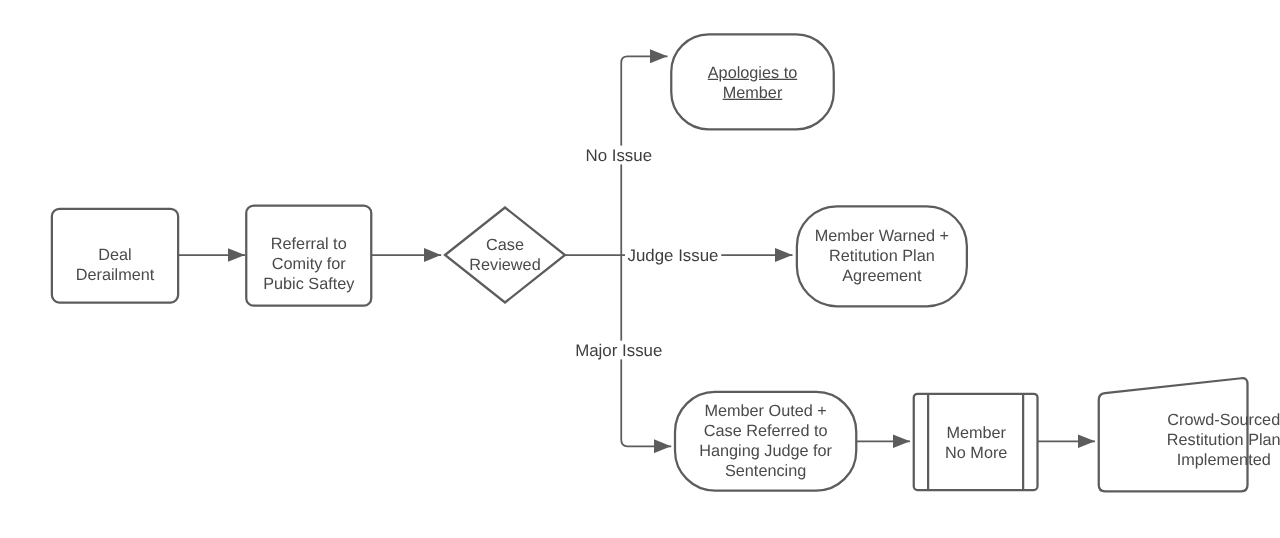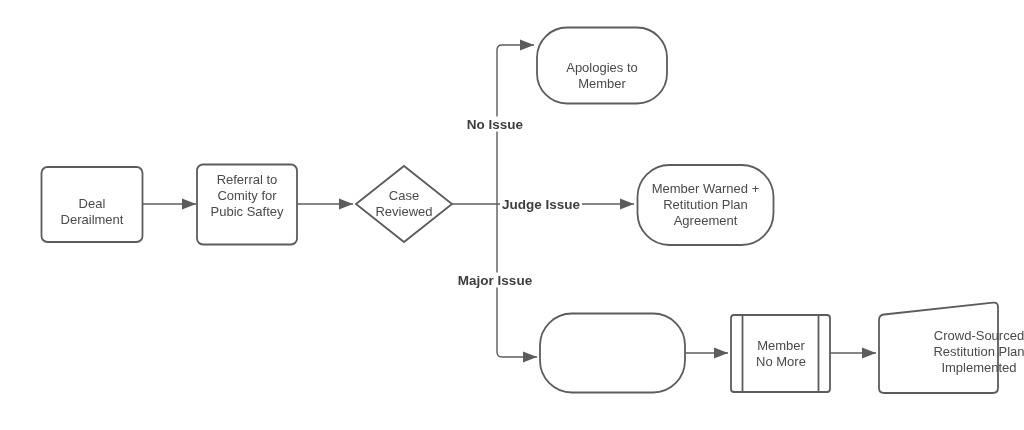--- a/index.html
+++ b/index.html
@@ -28,21 +28,21 @@
     text-align: center;
     white-space: pre-line;
     font-size: 13px;
     line-height: 16px;
     color: #4a4a4a;
     pointer-events: none;
   }
   .edge-label {
     position: absolute;
     font-size: 13.5px;
-    font-weight: bold;
+    font-weight: normal;
     color: #3d3d3d;
     background: #ffffff;
     padding: 0 2px;
     white-space: nowrap;
     pointer-events: none;
   }
 </style>
 </head>
 <body>
 
@@ -75,34 +75,38 @@
       <rect x="731" y="315" width="99" height="77" rx="3"></rect>
       <line x1="742.5" y1="315" x2="742.5" y2="392"></line>
       <line x1="818.5" y1="315" x2="818.5" y2="392"></line>
       <path d="M884,314.5 L993,302.6 Q998,302 998,307 L998,388 Q998,393 993,393 L884,393 Q879,393 879,388 L879,320 Q879,315 884,314.5 Z"></path>
     </g>
   </svg>
 
   <div class="node-label" style="left:41px; top:167px; width:102px; height:90px;">Deal
 Derailment</div>
 
-  <div class="node-label" style="left:197px; top:155px; width:100px; height:81px;">Referral to
+  <div class="node-label" style="left:197px; top:170px; width:100px; height:81px;">Referral to
 Comity for
 Pubic Saftey</div>
 
   <div class="node-label" style="left:356px; top:166px; width:96px; height:76px;">Case
 Reviewed</div>
 
-  <div class="node-label" style="left:537px; top:27px; width:130px; height:97px;">Apologies to
+  <div class="node-label" style="left:537px; top:17px; width:130px; height:97px;text-decoration:underline;">Apologies to
 Member</div>
 
   <div class="node-label" style="left:637px; top:165px; width:137px; height:80px;">Member Warned +
 Retitution Plan
 Agreement</div>
 
+  <div class="node-label" style="left:540px; top:313px; width:145px; height:80px;">Member Outed +
+Case Referred to
+Hanging Judge for
+Sentencing</div>
 
   <div class="node-label" style="left:743px; top:315px; width:76px; height:77px;">Member
 No More</div>
 
   <div class="node-label" style="left:880px; top:310px; width:118px; height:83px;padding-left:40px;">Crowd-Sourced
 Restitution Plan
 Implemented</div>
 
   <div class="edge-label" style="left:495px; top:124px; transform:translate(-50%,-50%);">No Issue</div>
 

